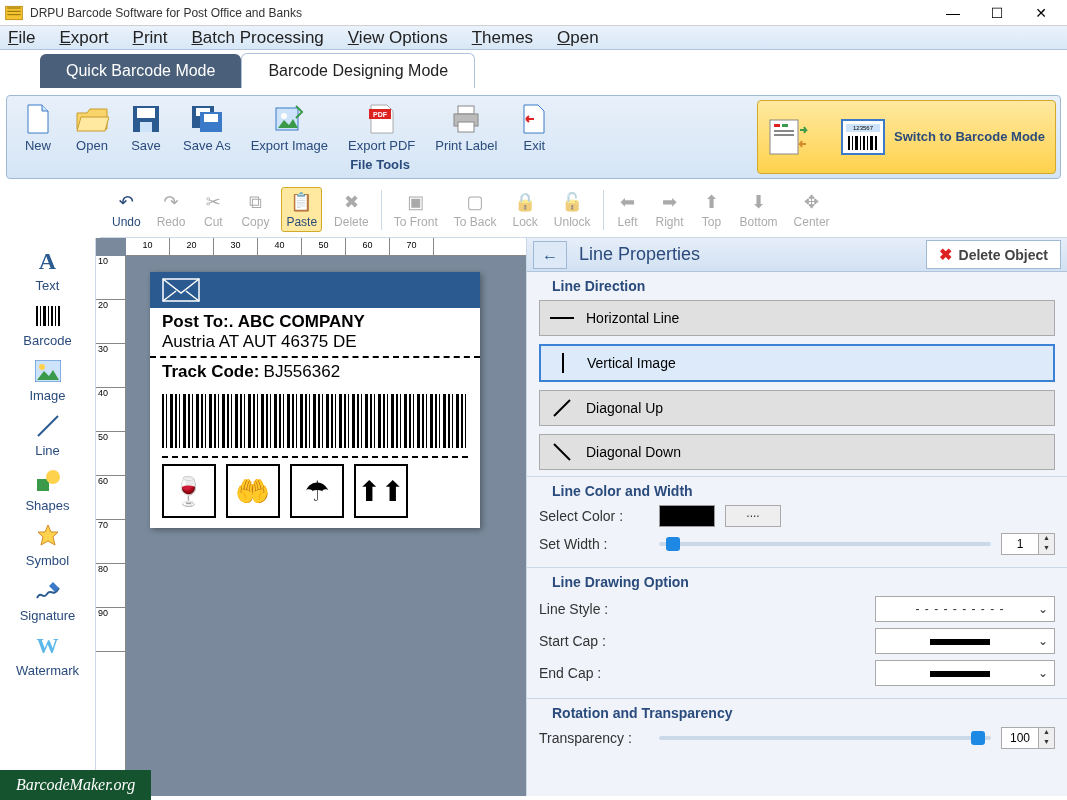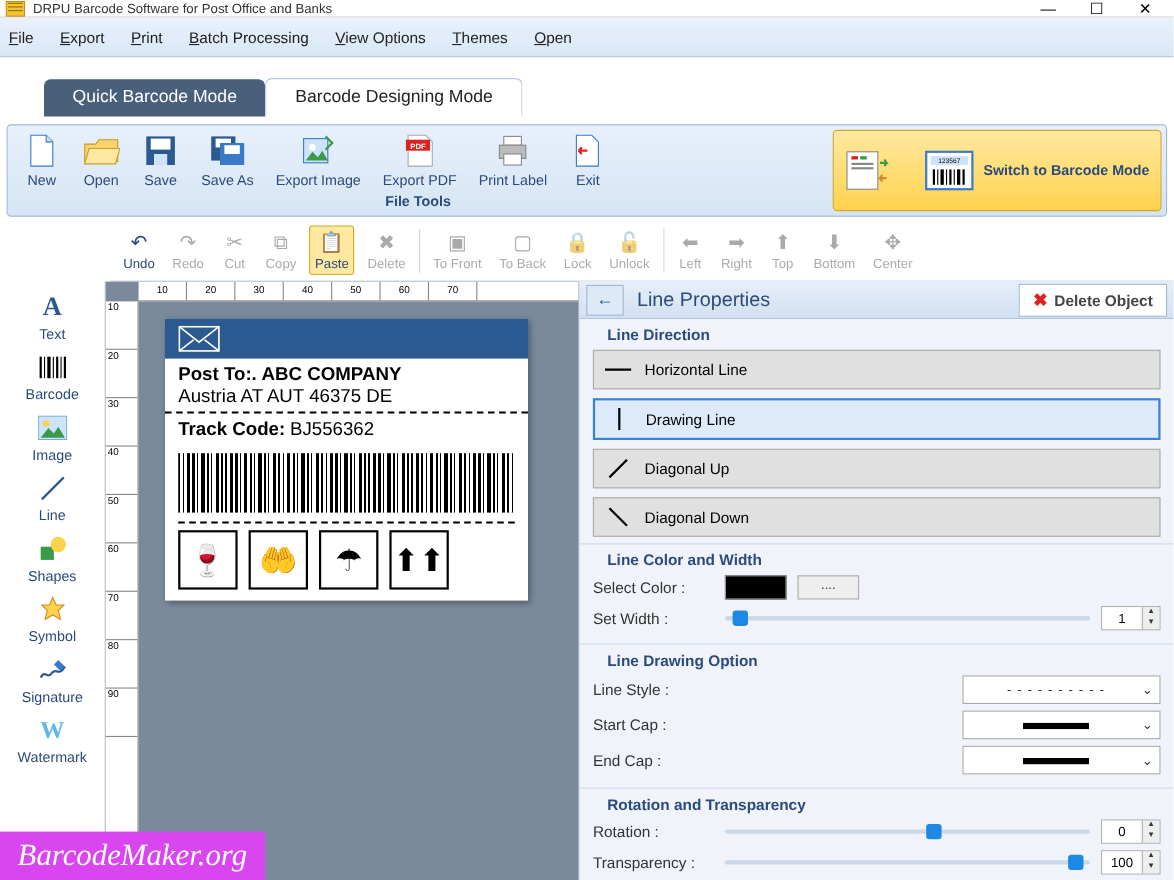--- a/index.html
+++ b/index.html
@@ -1,27 +1,27 @@
 <!DOCTYPE html>
 <html><head>
 <meta charset="utf-8">
 <style>
 * { box-sizing: border-box; margin: 0; padding: 0; font-family: "Segoe UI", Tahoma, sans-serif; }
 body { background: #fff; width: 1067px; height: 800px; overflow: hidden; }
 
-.titlebar { height: 16px; background: #fff; display: flex; align-items: center; padding: 0 4px; border-bottom: 1px solid #d0d0d0; }
+.titlebar { height: 26px; background: #fff; display: flex; align-items: center; padding: 0 4px; border-bottom: 1px solid #d0d0d0; }
 .titlebar .icon { width: 20px; height: 20px; margin-right: 6px; }
 .titlebar .title { font-size: 12px; color: #333; flex: 1; }
 .titlebar .winbtn { width: 44px; height: 28px; display: flex; align-items: center; justify-content: center; font-size: 14px; }
 
-.menubar { height: 36px; background: linear-gradient(#eaf2fb, #d8e7f6); display: flex; align-items: center; padding: 0 8px; gap: 24px; font-size: 14px; color: #222; border-bottom: 1px solid #b0c4de; }
+.menubar { height: 24px; background: linear-gradient(#eaf2fb, #d8e7f6); display: flex; align-items: center; padding: 0 8px; gap: 24px; font-size: 17px; color: #222; border-bottom: 1px solid #b0c4de; }
 .menubar span { text-decoration: underline; text-decoration-color: transparent; }
 .menubar span::first-letter { text-decoration: underline; }
 
-.tabstrip { height: 42px; background: #fff; display: flex; align-items: flex-end; padding: 4px 40px; margin-top: 16px; }
+.tabstrip { height: 42px; background: #fff; display: flex; align-items: flex-end; padding: 4px 40px; }
 .tab { padding: 8px 26px; font-size: 16px; border-radius: 6px 6px 0 0; margin-right: 0; }
 .tab.inactive { background: #4a5f7a; color: #fff; }
 .tab.active { background: #fff; color: #222; border: 1px solid #b0c4de; border-bottom: none; font-weight: 500; }
 
 .ribbon { background: linear-gradient(#e8f0fa, #d5e5f5); border: 1px solid #9fb8d5; border-radius: 4px; margin: 3px 6px; padding: 4px; display: flex; }
 .filetools { display: flex; flex-direction: column; flex: 1; }
 .filetools-row { display: flex; gap: 20px; padding: 2px 10px; }
 .rbtn { display: flex; flex-direction: column; align-items: center; font-size: 13px; color: #2a4b7c; gap: 2px; cursor: pointer; }
 .rbtn .ricon { width: 34px; height: 34px; display: flex; align-items: center; justify-content: center; }
 .filetools-label { text-align: center; font-size: 13px; font-weight: bold; color: #2a4b7c; padding: 2px; }
@@ -75,21 +75,21 @@
 .morebtn { width: 56px; height: 22px; background: #eee; border: 1px solid #aaa; text-align: center; font-size: 12px; }
 .slider { flex: 1; height: 4px; background: #cbd8e8; position: relative; border-radius: 2px; }
 .slider .thumb { position: absolute; top: -5px; width: 14px; height: 14px; background: #1e88e5; border-radius: 3px; }
 .spinbox { width: 54px; height: 22px; border: 1px solid #aaa; display: flex; }
 .spinbox input { width: 36px; border: none; font-size: 12px; text-align: center; }
 .spinbox .arrows { width: 16px; display: flex; flex-direction: column; font-size: 7px; border-left: 1px solid #aaa; }
 .spinbox .arrows div { flex: 1; text-align: center; background: #eee; }
 .combo { width: 180px; height: 26px; border: 1px solid #aaa; background: #fff; display: flex; align-items: center; justify-content: space-between; padding: 0 6px; font-size: 12px; }
 .combo .cicon { flex: 1; text-align: center; }
 
-.footer-badge { position: absolute; bottom: 0; left: 0; background: #d946ef; color: #fff; font-size: 28px; font-style: italic; padding: 6px 16px; font-family: Georgia, serif; }
+.footer-badge { position: absolute; bottom: 0; left: 0; background: #14532d; color: #fff; font-size: 16px; font-style: italic; padding: 6px 16px; font-family: Georgia, serif; }
 </style>
 </head>
 <body>
 
 <div class="titlebar">
   <svg class="icon" viewBox="0 0 24 24">
       <rect x="2" y="4" width="20" height="16" fill="#f4c430" stroke="#b8860b"></rect>
       <path d="M4 6h16M4 10h16M4 14h16" stroke="#7a5c00"></path>
     </svg>
   <div class="title">DRPU Barcode Software for Post Office and Banks</div>
@@ -428,21 +428,21 @@
               </svg>
             </span>
             <span>Horizontal Line</span>
           </div>
         <div class="dirbtn selected">
             <span class="diricon">
               <svg width="4" height="20">
                 <line x1="2" y1="0" x2="2" y2="20" stroke="#000" stroke-width="2"></line>
               </svg>
             </span>
-            <span>Drawing Line</span>
+            <span>Vertical Image</span>
           </div>
         <div class="dirbtn">
             <span class="diricon">
               <svg width="20" height="20">
                 <line x1="2" y1="18" x2="18" y2="2" stroke="#000" stroke-width="2"></line>
               </svg>
             </span>
             <span>Diagonal Up</span>
           </div>
         <div class="dirbtn">
@@ -506,33 +506,20 @@
                 <rect width="60" height="6"></rect>
               </svg></span>
             <span>⌄</span>
           </div>
         </div>
     </div>
 
     <div class="section" style="border-bottom:none;">
       <div class="section-title">Rotation and Transparency</div>
       <div class="row">
-          <label>Rotation :</label>
-          <div class="slider">
-            <div class="thumb" style="left:55%;"></div>
-          </div>
-          <div class="spinbox">
-            <input value="0" style="">
-            <div class="arrows">
-              <div>▲</div>
-              <div>▼</div>
-            </div>
-          </div>
-        </div>
-      <div class="row">
           <label>Transparency :</label>
           <div class="slider">
             <div class="thumb" style="left:94%;"></div>
           </div>
           <div class="spinbox">
             <input value="100" style="">
             <div class="arrows">
               <div>▲</div>
               <div>▼</div>
             </div>

